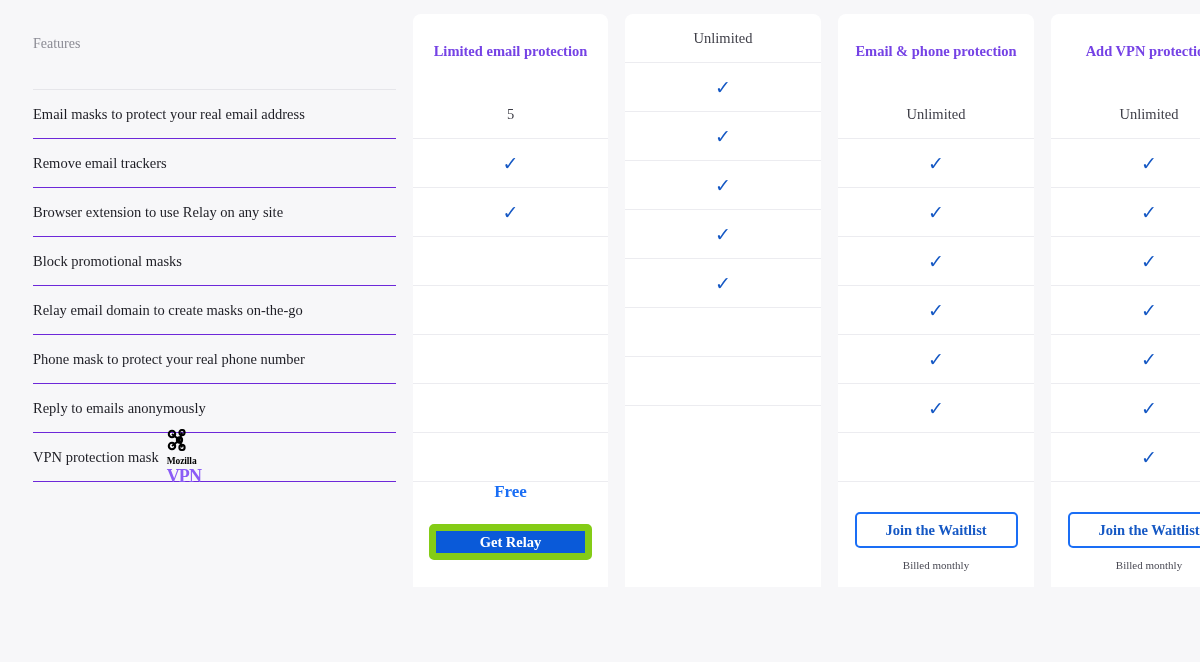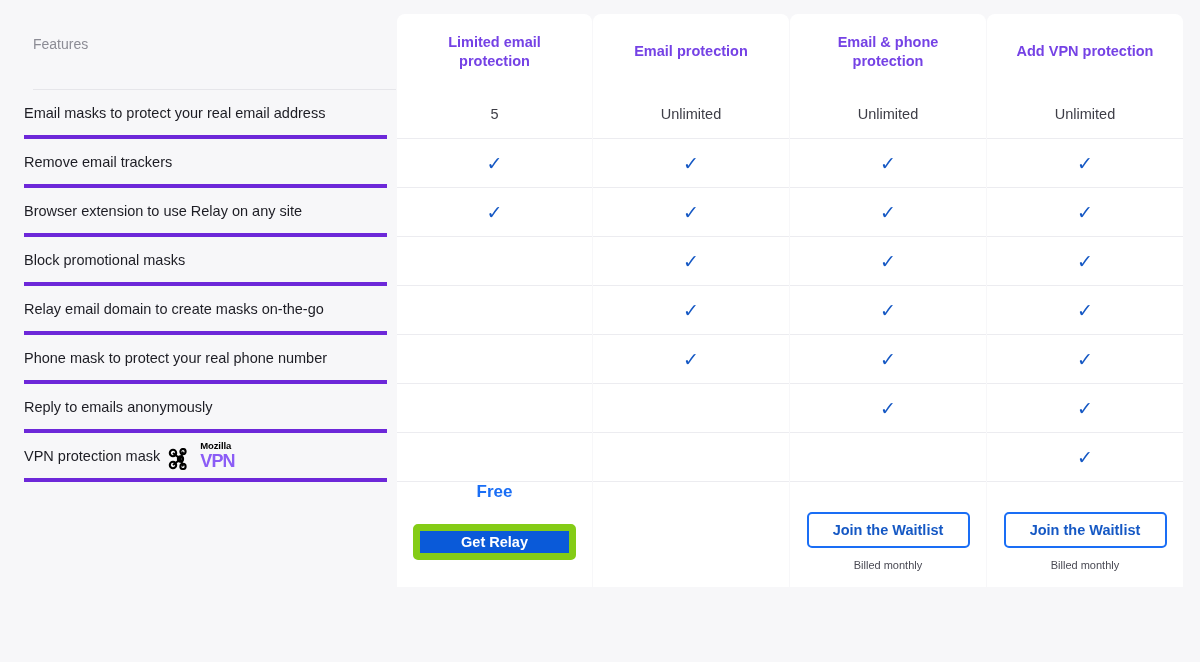--- a/index.html
+++ b/index.html
@@ -14,22 +14,23 @@
     -webkit-font-smoothing: antialiased;
     overflow: hidden;
   }
 
   .pricing-grid {
     position: relative;
     width: 1200px;
     height: 542px;
     display: grid;
     grid-template-columns: 396px 195px 196px 196px 196px;
-    column-gap: 1px;
+    column-gap: 17px;
     align-content: start;
+    font-family: Liberation Serif, serif;
   }
 
   
   .col {
     display: flex;
     flex-direction: column;
   }
   .col-plan {
     background: #ffffff;
     border-radius: 8px 8px 0 0;
@@ -73,42 +74,43 @@
     align-items: center;
     justify-content: center;
     box-sizing: border-box;
     border-bottom: 1px solid #ececf0;
     font-size: 14.5px;
     color: #3d3d46;
   }
   .col-features .cell {
     justify-content: flex-start;
     padding-left: 0;
-    margin-left: 24px;
+    margin-left: 33px;
     width: 363px;
-    border-bottom: 4px solid #6d28d9;
+    border-bottom: 1px solid #6d28d9;
     color: #1d1d24;
   }
   .cell:last-of-type {
     border-bottom: 1px solid #ececf0;
   }
 
   .check {
     color: #1558c4;
     font-size: 19px;
     line-height: 1;
     font-weight: normal;
   }
 
   .vpn-lockup {
     display: inline-flex;
-    align-items: flex-end;
+    align-items: flex-start;
     gap: 6px;
     margin-left: 8px;
     vertical-align: middle;
+    flex-direction: column;
   }
   .vpn-wordmark {
     display: flex;
     flex-direction: column;
     align-items: flex-start;
     line-height: 1;
   }
   .vpn-moz {
     font-size: 9.5px;
     font-weight: bold;
@@ -256,21 +258,20 @@
       <div class="price">Free</div>
       <div style="height:22px"></div>
       <div class="btn btn-solid">Get Relay</div>
       <div style="height:11px"></div>
       <div class="billed"></div>
       <div style="height:16px"></div>
     </div>
   </div>
 
   <div class="col col-plan">
-    <div class="hdr">Email protection</div>
     <div class="cell">Unlimited</div>
     <div class="cell">
         <span class="check">✓</span>
       </div>
     <div class="cell">
         <span class="check">✓</span>
       </div>
     <div class="cell">
         <span class="check">✓</span>
       </div>

